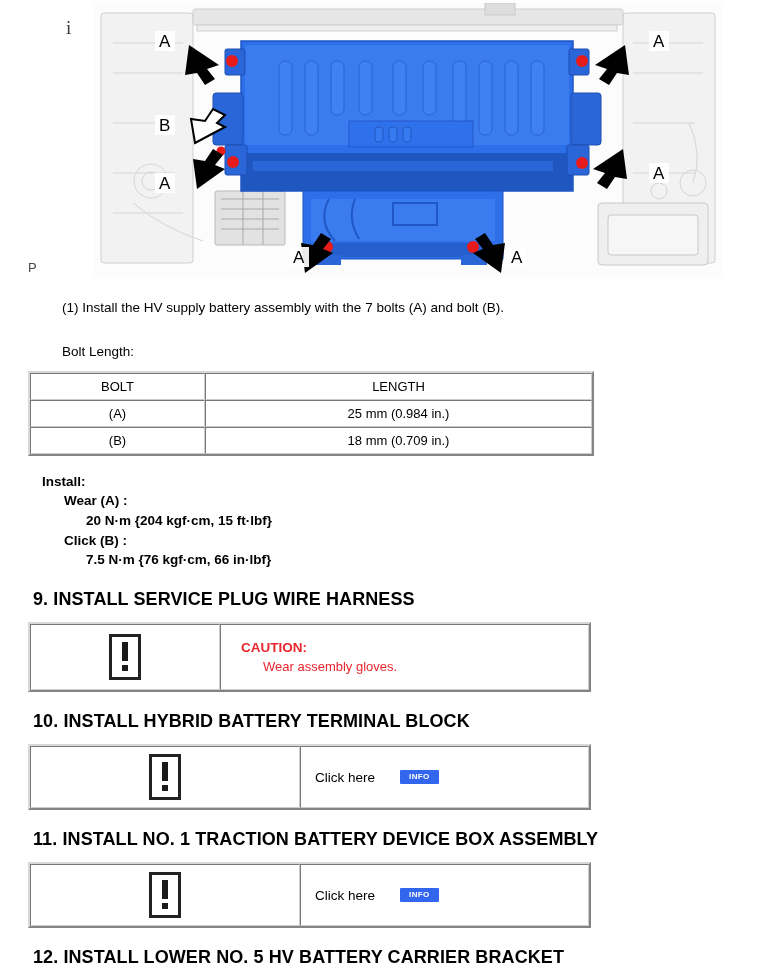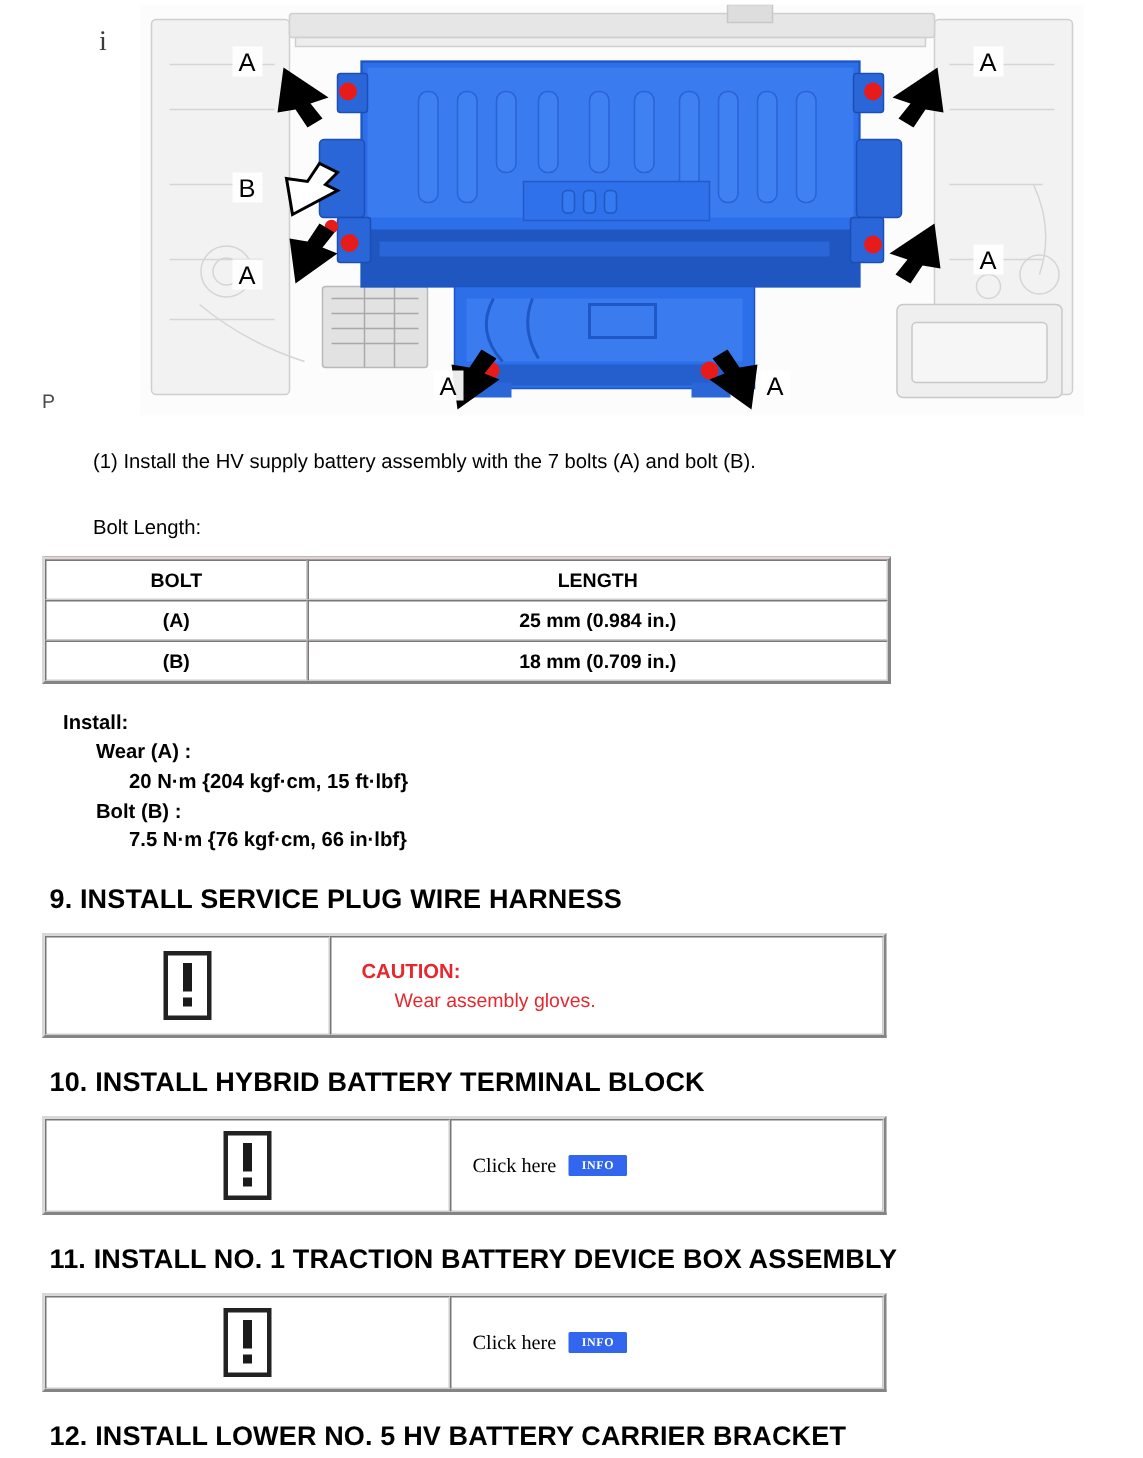--- a/index.html
+++ b/index.html
@@ -62,22 +62,21 @@
     font-size: 13.5px;
   }
 
   
   table.spec-table {
     margin: 12px 0 0 28px;
     width: 566px;
     border-collapse: separate;
     border-spacing: 0;
     border: 2px outset #d8d8d8;
-    background: #7f1d1d;
-    font-weight: bold;
+    background: #701a75;
   }
   table.spec-table td {
     border: 1px inset #cccccc;
     text-align: center;
     font-size: 13px;
     padding: 5px 4px;
     background: #ffffff;
   }
   td.col-bolt { width: 165px; }
 
@@ -155,23 +154,22 @@
   }
   .caution-body {
     color: #e8262d;
     font-size: 13px;
     margin: 4px 0 0 32px;
   }
 
   .clickhere-row {
     display: flex;
     align-items: center;
-    gap: 8px;
+    gap: 25px;
     padding-left: 4px;
-    font-family: Liberation Serif, serif;
   }
   .clickhere-label { font-size: 13.5px; }
   .info-badge {
     display: inline-block;
     background: #3366ee;
     color: #ffffff;
     font-size: 8px;
     font-weight: bold;
     letter-spacing: 0.4px;
     padding: 3px 9px 3px 9px;
@@ -326,21 +324,21 @@
       <td class="col-bolt">(B)</td>
       <td>18 mm (0.709 in.)</td>
     </tr>
   </tbody>
 </table>
 
 <div class="torque-block">
   <div class="torque-l1">Install:</div>
   <div class="torque-l2">Wear (A) :</div>
   <div class="torque-l3">20 N·m {204 kgf·cm, 15 ft·lbf}</div>
-  <div class="torque-l2">Bolt (B) :</div>
+  <div class="torque-l2">Click (B) :</div>
   <div class="torque-l3">7.5 N·m {76 kgf·cm, 66 in·lbf}</div>
 </div>
 
 <div class="section-heading">9. INSTALL SERVICE PLUG WIRE HARNESS</div>
 
 <table class="note-table">
   <tbody>
     <tr>
       <td class="icon-cell-caution">
         <span class="warn-icon">

